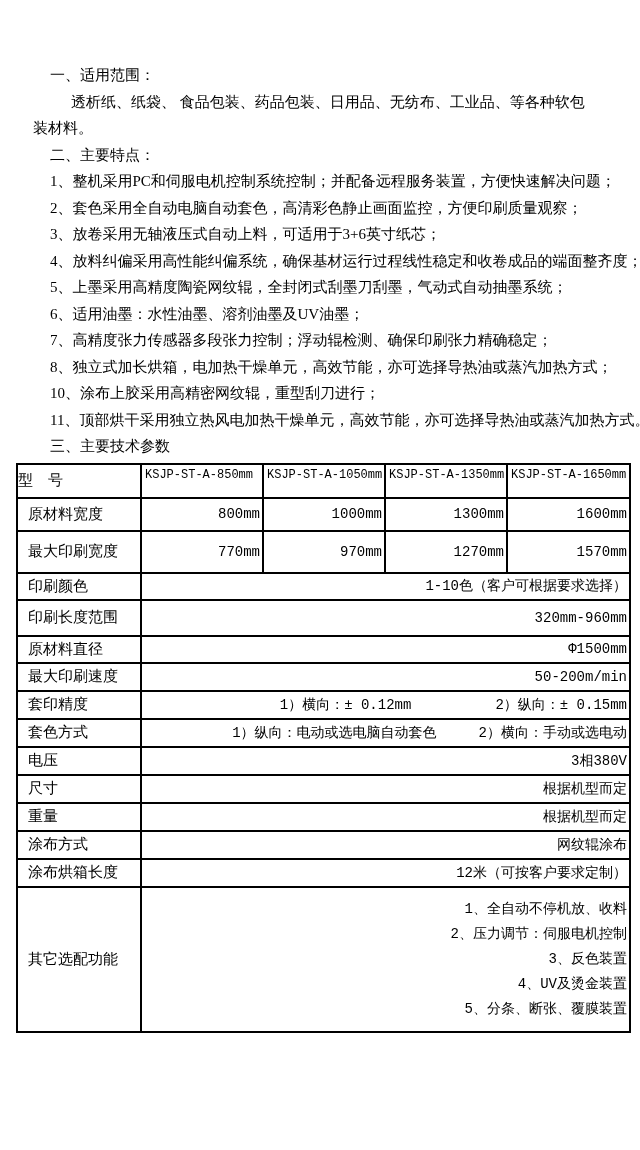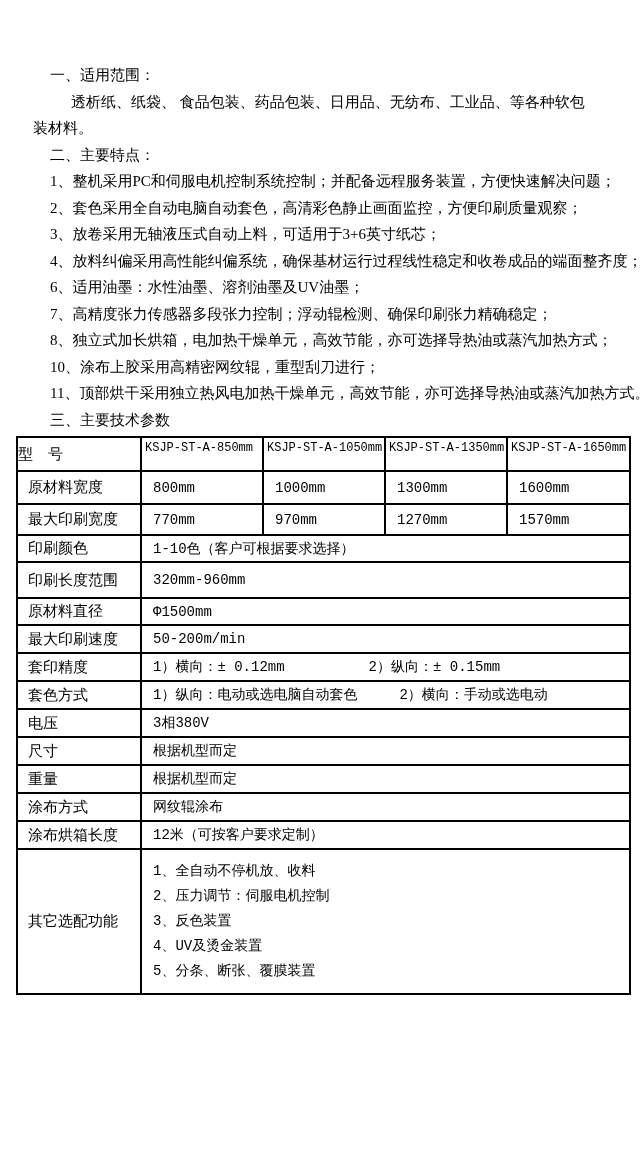--- a/index.html
+++ b/index.html
@@ -56,39 +56,41 @@
     font-family: "Liberation Mono", "DejaVu Sans Mono", monospace;
     font-size: 12px;
     padding: 0 1px 12px 3px;
     white-space: nowrap;
   }
   td.val {
     font-family: "Liberation Mono", "DejaVu Sans Mono", monospace;
     font-size: 14px;
     padding: 0 2px 0 11px;
     white-space: pre-line;
+    text-align: right;
   }
   td.val-multi {
     line-height: 25px;
   }
 </style>
 </head>
 <body>
 
 <div class="page">
 
   <div class="text-block">
     <p class="ind1">一、适用范围：</p>
     <p class="ind2">透析纸、纸袋、 食品包装、药品包装、日用品、无纺布、工业品、等各种软包</p>
     <p>装材料。</p>
     <p class="ind1">二、主要特点：</p>
     <p class="ind1 oneline">1、整机采用PC和伺服电机控制系统控制；并配备远程服务装置，方便快速解决问题；</p>
     <p class="ind1 oneline">2、套色采用全自动电脑自动套色，高清彩色静止画面监控，方便印刷质量观察；</p>
     <p class="ind1 oneline">3、放卷采用无轴液压式自动上料，可适用于3+6英寸纸芯；</p>
     <p class="ind1 oneline">4、放料纠偏采用高性能纠偏系统，确保基材运行过程线性稳定和收卷成品的端面整齐度；</p>
+    <p class="ind1 oneline">5、上墨采用高精度陶瓷网纹辊，全封闭式刮墨刀刮墨，气动式自动抽墨系统；</p>
     <p class="ind1 oneline">6、适用油墨：水性油墨、溶剂油墨及UV油墨；</p>
     <p class="ind1 oneline">7、高精度张力传感器多段张力控制；浮动辊检测、确保印刷张力精确稳定；</p>
     <p class="ind1 oneline">8、独立式加长烘箱，电加热干燥单元，高效节能，亦可选择导热油或蒸汽加热方式；</p>
     <p class="ind1 oneline">10、涂布上胶采用高精密网纹辊，重型刮刀进行；</p>
     <p class="ind1 oneline">11、顶部烘干采用独立热风电加热干燥单元，高效节能，亦可选择导热油或蒸汽加热方式。</p>
     <p class="ind1">三、主要技术参数</p>
   </div>
 
   <table class="spec">
     <colgroup>
@@ -106,21 +108,21 @@
         <td class="mod">KSJP-ST-A-1350mm</td>
         <td class="mod">KSJP-ST-A-1650mm</td>
       </tr>
       <tr style="height:33px">
         <td class="lab">原材料宽度</td>
         <td class="val">800mm</td>
         <td class="val">1000mm</td>
         <td class="val">1300mm</td>
         <td class="val">1600mm</td>
       </tr>
-      <tr style="height:31px">
+      <tr style="height:42px">
         <td class="lab">最大印刷宽度</td>
         <td class="val">770mm</td>
         <td class="val">970mm</td>
         <td class="val">1270mm</td>
         <td class="val">1570mm</td>
       </tr>
       <tr style="height:27px">
         <td class="lab">印刷颜色</td>
         <td class="val" colspan="4">1-10色（客户可根据要求选择）</td>
       </tr>

